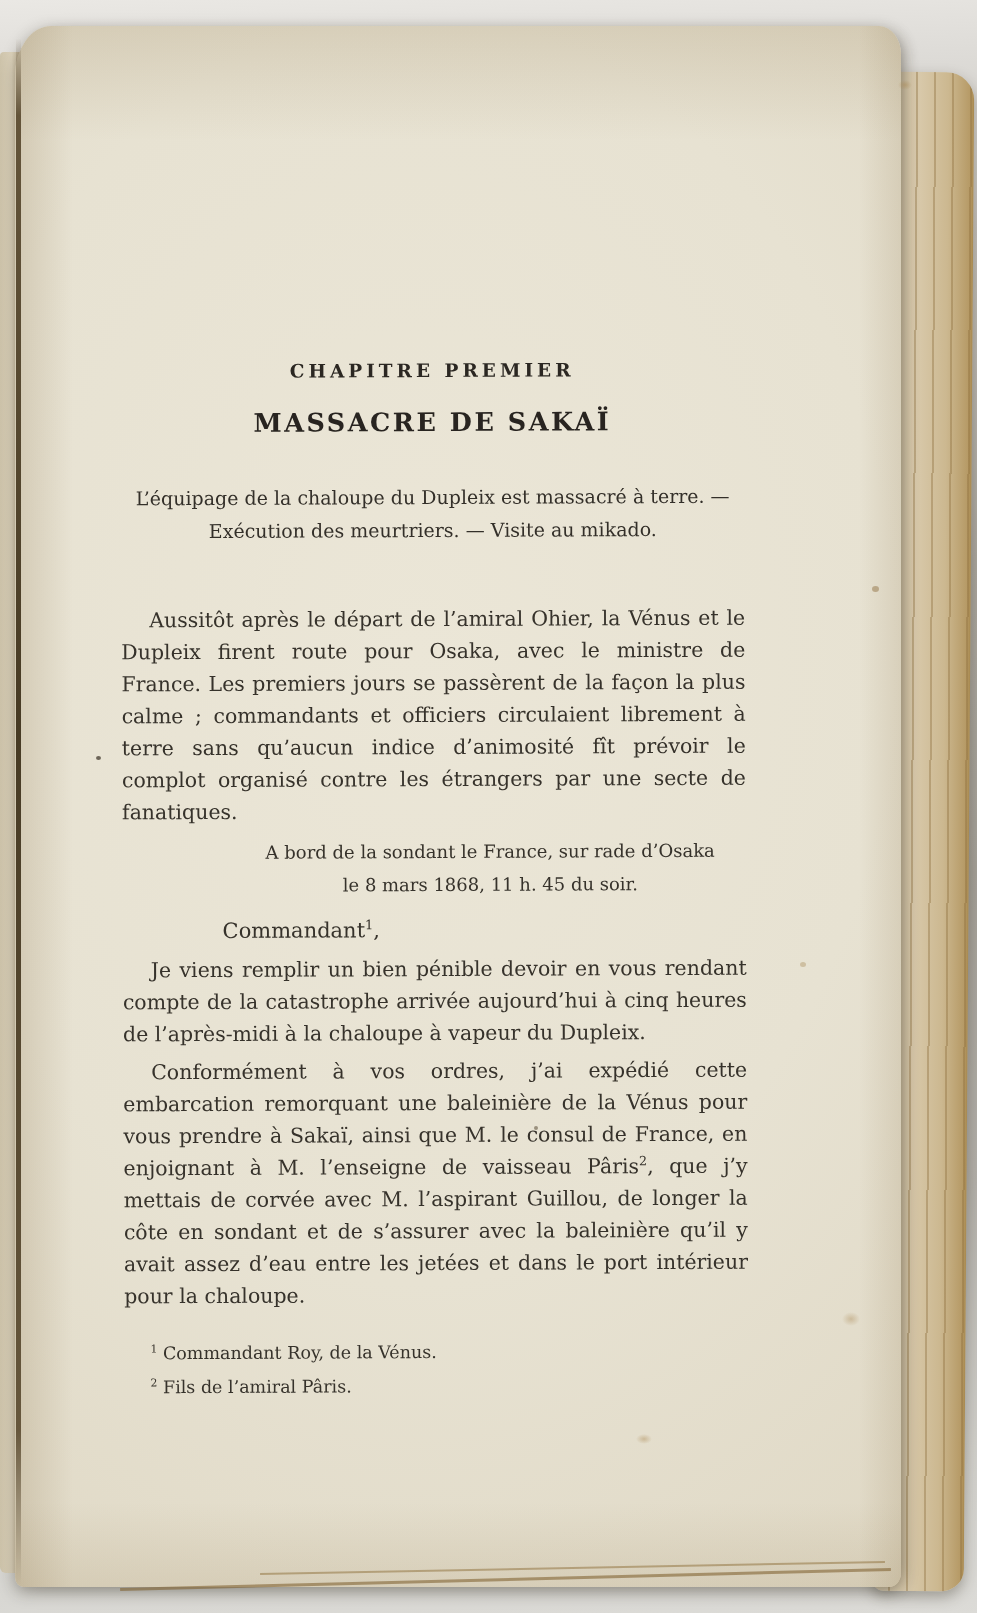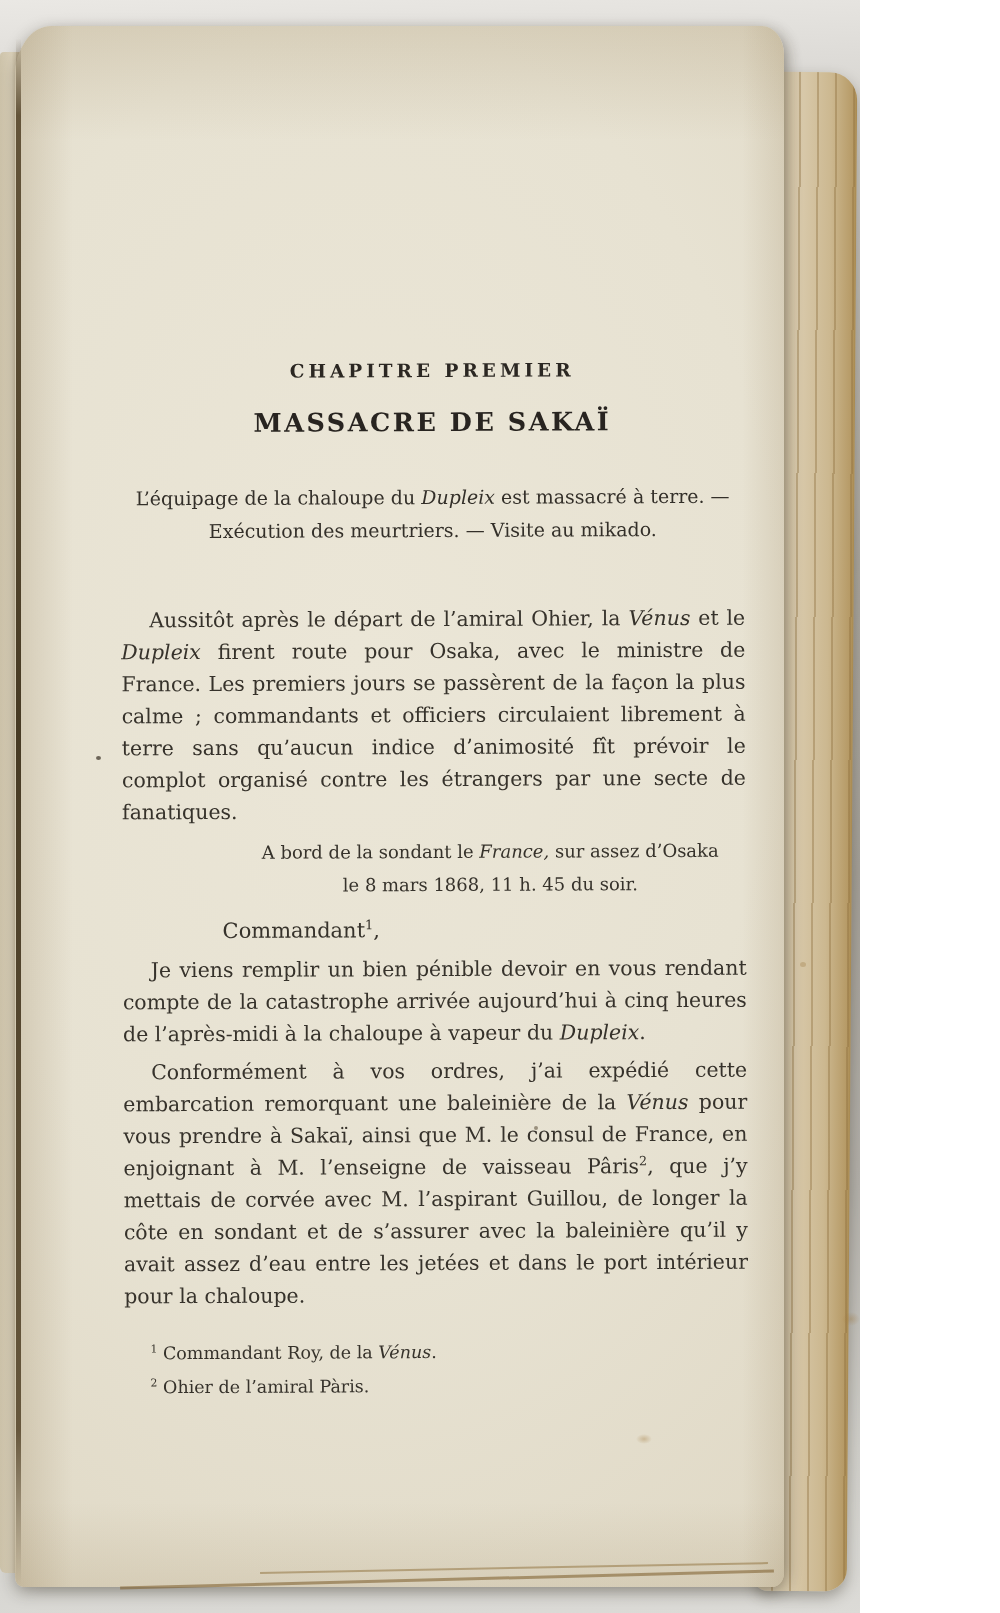--- a/index.html
+++ b/index.html
@@ -1,21 +1,21 @@
 <!DOCTYPE html>
 <html><head>
 <meta charset="utf-8">
 <style>
   html,body{margin:0;padding:0;}
   body{
     width:1000px;height:1613px;overflow:hidden;
     font-family:"DejaVu Serif","Liberation Serif",serif;
   }
   .photo{
-    position:relative;width:860px;height:1613px;overflow:hidden;
+    position:relative;width:977px;height:1613px;overflow:hidden;
     background:linear-gradient(178deg,
       #eae8e4 0%, #dedcd8 5%, #c6c3bd 16%, #aba79f 36%,
       #a4a098 55%, #b2afa9 74%, #cfcec9 90%, #dcdbd7 100%);
   }
   
   .under-pages{
     position:absolute;top:72px;right:8px;bottom:22px;width:92px;
     border-radius:20px 28px 22px 12px;
     transform:rotate(.4deg);
     background:linear-gradient(90deg,#ddd0b6 0%,#d9caac 38%,#ccb890 72%,#b69a66 96%,#a8894f 100%);
@@ -87,21 +87,21 @@
   .p1{margin-top:56px;}
   .dateline{
     margin-top:8px;padding-left:112px;text-align:center;
     font-size:18px;line-height:33px;
   }
   .salutation{margin-top:14px;padding-left:100px;font-size:21px;line-height:30px;}
   .p2{margin-top:8px;}
   .p3{margin-top:6px;}
   .footnotes{margin-top:24px;font-size:17.5px;line-height:34px;}
   .footnote{padding-left:26px;}
-  .it{font-style:italic;}
+  .it{}
   .sup{font-size:62%;vertical-align:super;line-height:0;letter-spacing:0;}
 </style>
 </head>
 <body>
 
 <div class="photo">
 
   <div class="facing-strip"></div>
 
   <div class="under-pages">
@@ -118,42 +118,42 @@
       <div class="summary">
         <span>L’équipage de la chaloupe du </span><span class="it">Dupleix</span><span> est massacré à terre. —</span><br>
         <span>Exécution des meurtriers. — Visite au mikado.</span>
       </div>
 
       <div class="p p1">
         <span>Aussitôt après le départ de l’amiral Ohier, la </span><span class="it">Vénus</span><span> et le </span><span class="it">Dupleix</span><span> firent route pour Osaka, avec le ministre de France. Les premiers jours se passèrent de la façon la plus calme ; commandants et officiers circulaient librement à terre sans qu’aucun indice d’animosité fît prévoir le complot organisé contre les étrangers par une secte de fanatiques.</span>
       </div>
 
       <div class="dateline">
-        <span>A bord de la sondant le </span><span class="it">France,</span><span> sur assez d’Osaka</span><br>
+        <span>A bord de la sondant le </span><span class="it">France,</span><span> sur rade d’Osaka</span><br>
         <span>le 8 mars 1868, 11 h. 45 du soir.</span>
       </div>
 
       <div class="salutation">
         <span>Commandant</span><span class="sup">1</span><span>,</span>
       </div>
 
       <div class="p p2">
         <span>Je viens remplir un bien pénible devoir en vous rendant compte de la catastrophe arrivée aujourd’hui à cinq heures de l’après-midi à la chaloupe à vapeur du </span><span class="it">Dupleix</span><span>.</span>
       </div>
 
       <div class="p p3">
         <span>Conformément à vos ordres, j’ai expédié cette embarcation remorquant une baleinière de la </span><span class="it">Vénus</span><span> pour vous prendre à Sakaï, ainsi que M. le consul de France, en enjoignant à M. l’enseigne de vaisseau Pâris</span><span class="sup">2</span><span>, que j’y mettais de corvée avec M. l’aspirant Guillou, de longer la côte en sondant et de s’assurer avec la baleinière qu’il y avait assez d’eau entre les jetées et dans le port intérieur pour la chaloupe.</span>
       </div>
 
       <div class="footnotes">
         <div class="footnote">
           <span class="sup">1</span><span> Commandant Roy, de la </span><span class="it">Vénus</span><span>.</span>
         </div>
         <div class="footnote">
-          <span class="sup">2</span><span> Ohier de l’amiral Pàris.</span>
+          <span class="sup">2</span><span> Fils de l’amiral Pâris.</span>
         </div>
       </div>
 
     </div>
   </div>
 
   <div class="gutter-shadow"></div>
 
   <div class="bottom-edge e1"></div>
   <div class="bottom-edge e2"></div>

